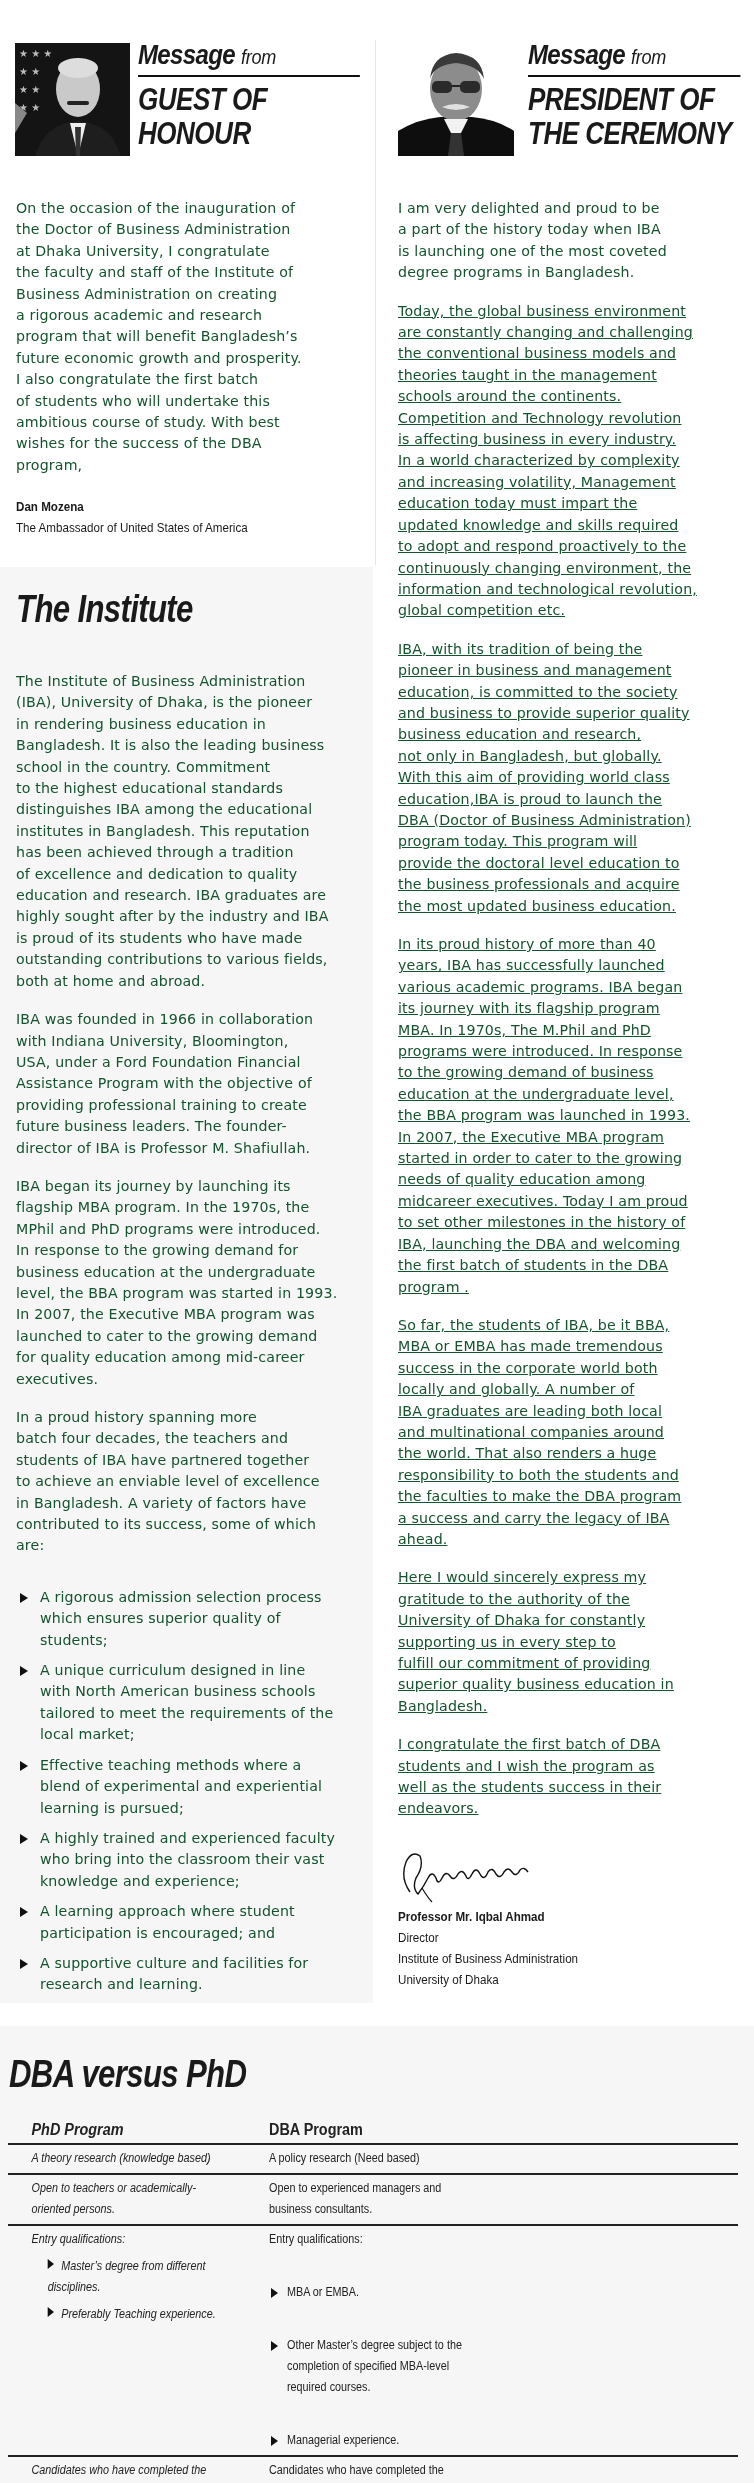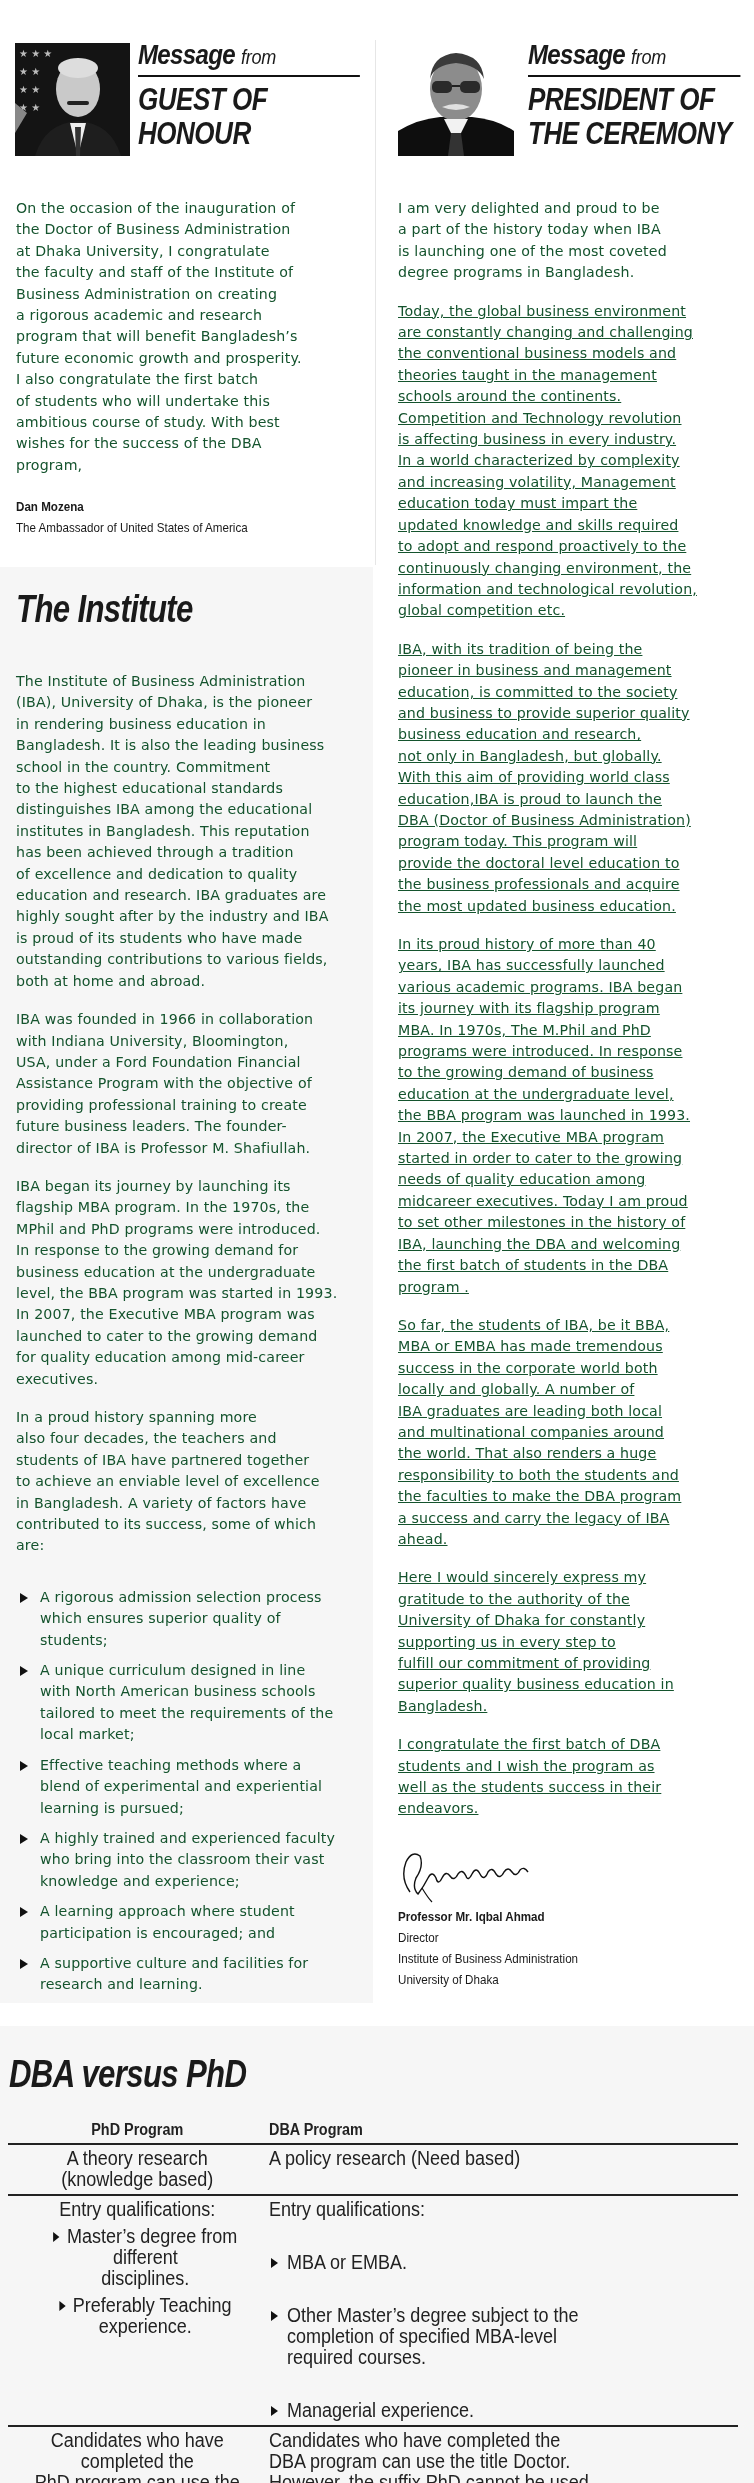--- a/index.html
+++ b/index.html
@@ -99,24 +99,24 @@
     background: #f6f6f6;
   }
   .dba .section-title { position: absolute; left: 9px; top: 26px; }
   .cmp-table { position: absolute; left: 8px; top: 90px; width: 502px; }
   .cmp-table { width: 730px; border-collapse: collapse; }
   .cmp-row { display: flex; border-bottom: 2px solid #222; }
   .cmp-row.last { border-bottom: none; }
   .cmp-cell {
     font-family: "Liberation Sans", sans-serif;
     font-stretch: condensed;
-    font-size: 20px; line-height: 21px; color: #222;
+    font-size: 12px; line-height: 21px; color: #222;
     padding: 3px 0 4px;
   }
-  .cmp-cell.phd-wrap { width: 245px; text-align: center; padding-right: 10px; }
+  .cmp-cell.phd-wrap { width: 245px; text-align: left; padding-right: 10px; font-style: italic; }
   .cmp-cell.dba-c { flex: 1; padding-left: 16px; padding-right: 6px; }
   .cmp-head .cmp-cell { font-weight: bold; font-size: 16px; padding-bottom: 3px; }
   .cmp-cell .sub-item { position: relative; margin-top: 6px; }
   .cmp-cell.dba-c .sub-item { padding-left: 18px; margin-top: 32px; }
   .cmp-cell.phd-wrap .sub-item { padding-left: 18px; }
   .sub-tri {
     display: inline-block; width: 0; height: 0; margin-right: 8px; vertical-align: 1px;
     border-top: 5px solid transparent; border-bottom: 5px solid transparent;
     border-left: 7px solid #111;
   }
@@ -308,21 +308,21 @@
 flagship MBA program. In the 1970s, the
 MPhil and PhD programs were introduced.
 In response to the growing demand for
 business education at the undergraduate
 level, the BBA program was started in 1993.
 In 2007, the Executive MBA program was
 launched to cater to the growing demand
 for quality education among mid-career
 executives.</p>
     <p class="body-text">In a proud history spanning more
-also four decades, the teachers and
+batch four decades, the teachers and
 students of IBA have partnered together
 to achieve an enviable level of excellence
 in Bangladesh. A variety of factors have
 contributed to its success, some of which
 are:</p>
     <ul class="bullets">
       <li><span class="tri"></span><span class="body-text">A rigorous admission selection process
 which ensures superior quality of
 students;</span></li>
       <li><span class="tri"></span><span class="body-text">A unique curriculum designed in line
@@ -353,20 +353,30 @@
       <div class="cmp-cell dba-c">
           <span class="txt">DBA Program</span>
         </div>
     </div>
     <div class="cmp-row">
       <div class="cmp-cell phd-wrap">
           <span class="txt" style="white-space:pre-line">A theory research (knowledge based)</span>
         </div>
       <div class="cmp-cell dba-c">
           <span class="txt" style="white-space:pre-line">A policy research (Need based)</span>
+        </div>
+    </div>
+    <div class="cmp-row">
+      <div class="cmp-cell phd-wrap">
+          <span class="txt" style="white-space:pre-line">Open to teachers or academically-
+oriented persons.</span>
+        </div>
+      <div class="cmp-cell dba-c">
+          <span class="txt" style="white-space:pre-line">Open to experienced managers and
+business consultants.</span>
         </div>
     </div>
     <div class="cmp-row">
       <div class="cmp-cell phd-wrap">
         <span class="txt">Entry qualifications:</span>
         <div class="sub-item">
             <span class="txt" style="white-space:pre-line"><span class="sub-tri"></span><span>Master’s degree from different
 disciplines.</span></span>
           </div>
         <div class="sub-item">

